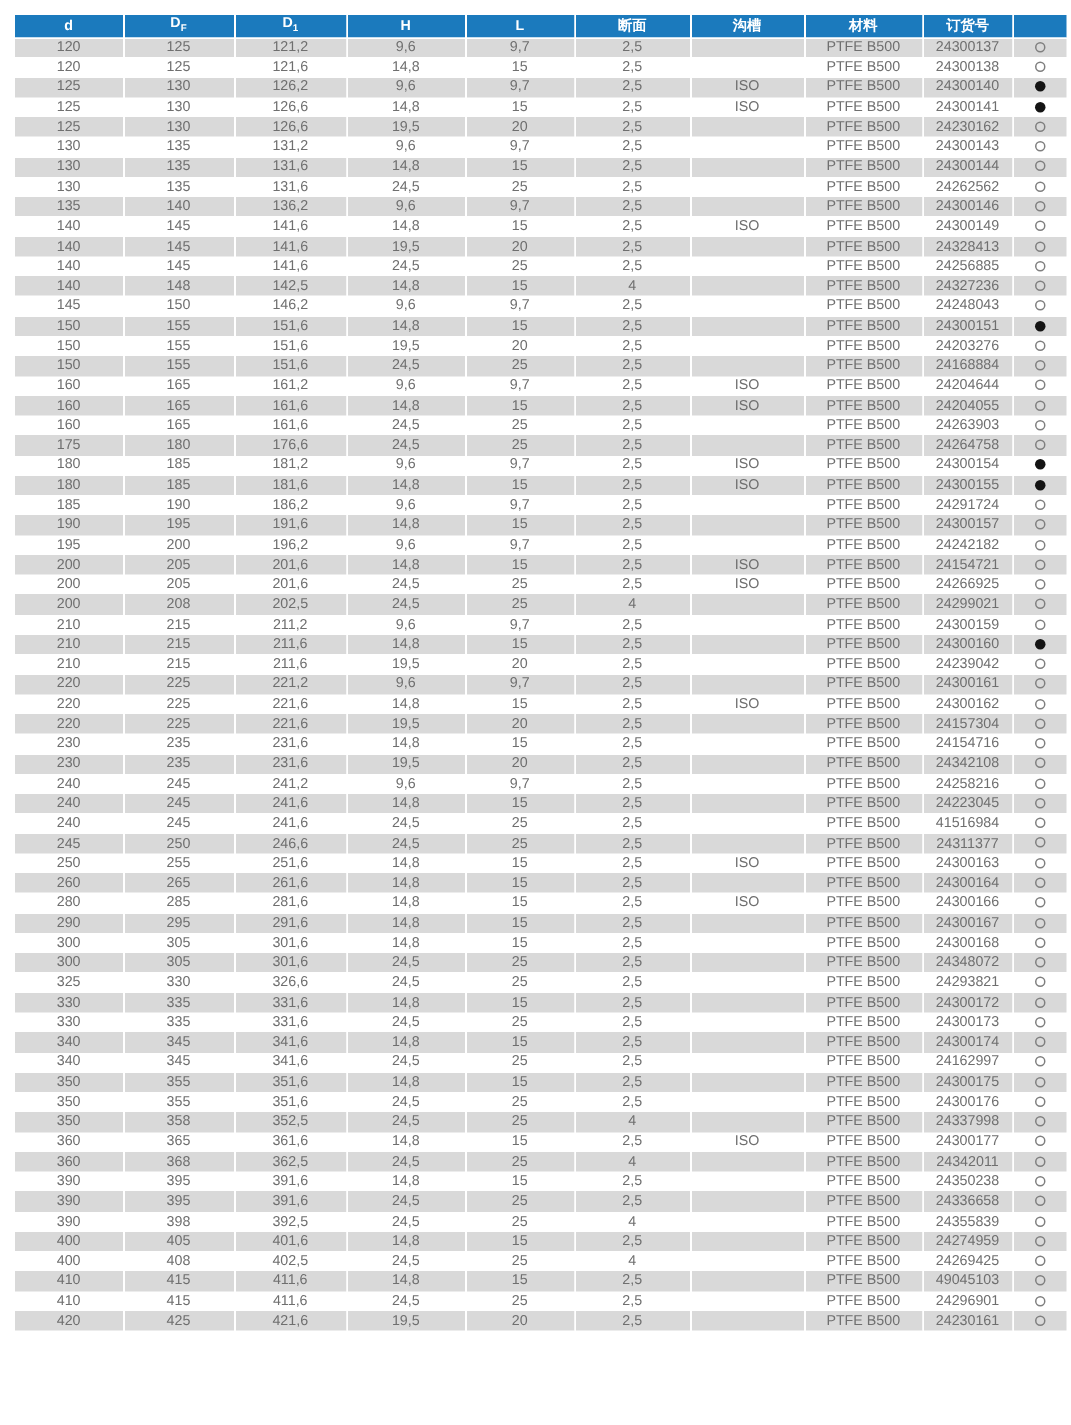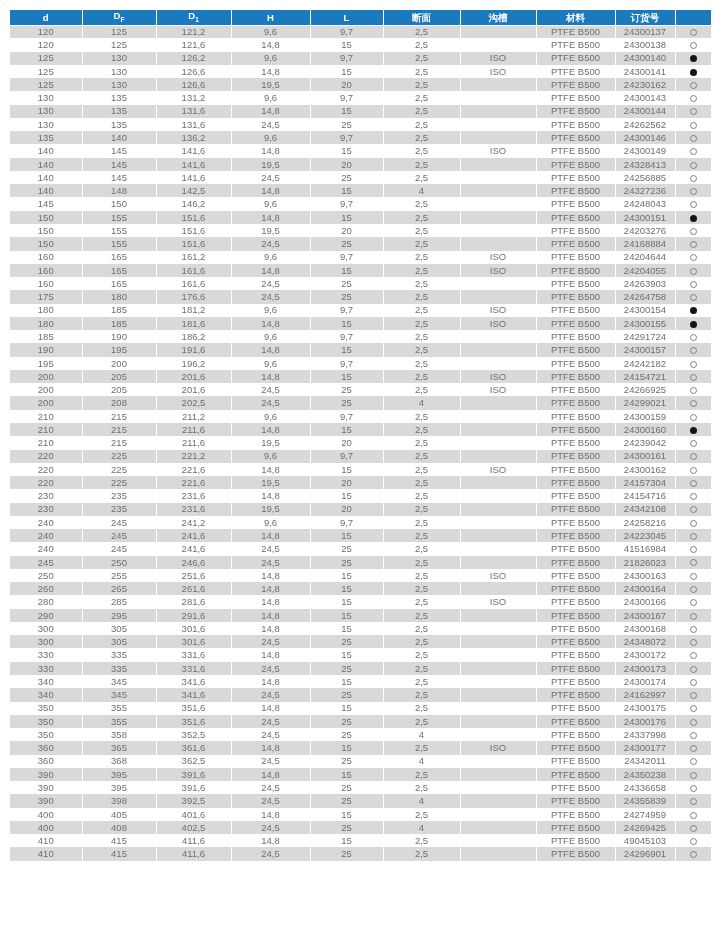--- a/index.html
+++ b/index.html
@@ -575,21 +575,21 @@
         </tr>
         <tr>
           <td>245</td>
           <td>250</td>
           <td>246,6</td>
           <td>24,5</td>
           <td>25</td>
           <td>2,5</td>
           <td></td>
           <td>PTFE B500</td>
-          <td>21826023</td>
+          <td>24311377</td>
           <td><span class="dot open"></span></td>
         </tr>
         <tr>
           <td>250</td>
           <td>255</td>
           <td>251,6</td>
           <td>14,8</td>
           <td>15</td>
           <td>2,5</td>
           <td>ISO</td>
@@ -651,20 +651,32 @@
           <td>301,6</td>
           <td>24,5</td>
           <td>25</td>
           <td>2,5</td>
           <td></td>
           <td>PTFE B500</td>
           <td>24348072</td>
           <td><span class="dot open"></span></td>
         </tr>
         <tr>
+          <td>325</td>
+          <td>330</td>
+          <td>326,6</td>
+          <td>24,5</td>
+          <td>25</td>
+          <td>2,5</td>
+          <td></td>
+          <td>PTFE B500</td>
+          <td>24293821</td>
+          <td><span class="dot open"></span></td>
+        </tr>
+        <tr>
           <td>330</td>
           <td>335</td>
           <td>331,6</td>
           <td>14,8</td>
           <td>15</td>
           <td>2,5</td>
           <td></td>
           <td>PTFE B500</td>
           <td>24300172</td>
           <td><span class="dot open"></span></td>
@@ -840,17 +852,29 @@
         <tr>
           <td>410</td>
           <td>415</td>
           <td>411,6</td>
           <td>24,5</td>
           <td>25</td>
           <td>2,5</td>
           <td></td>
           <td>PTFE B500</td>
           <td>24296901</td>
+          <td><span class="dot open"></span></td>
+        </tr>
+        <tr>
+          <td>420</td>
+          <td>425</td>
+          <td>421,6</td>
+          <td>19,5</td>
+          <td>20</td>
+          <td>2,5</td>
+          <td></td>
+          <td>PTFE B500</td>
+          <td>24230161</td>
           <td><span class="dot open"></span></td>
         </tr>
       </tbody>
   </table>
 </div>
 
 </body></html>

